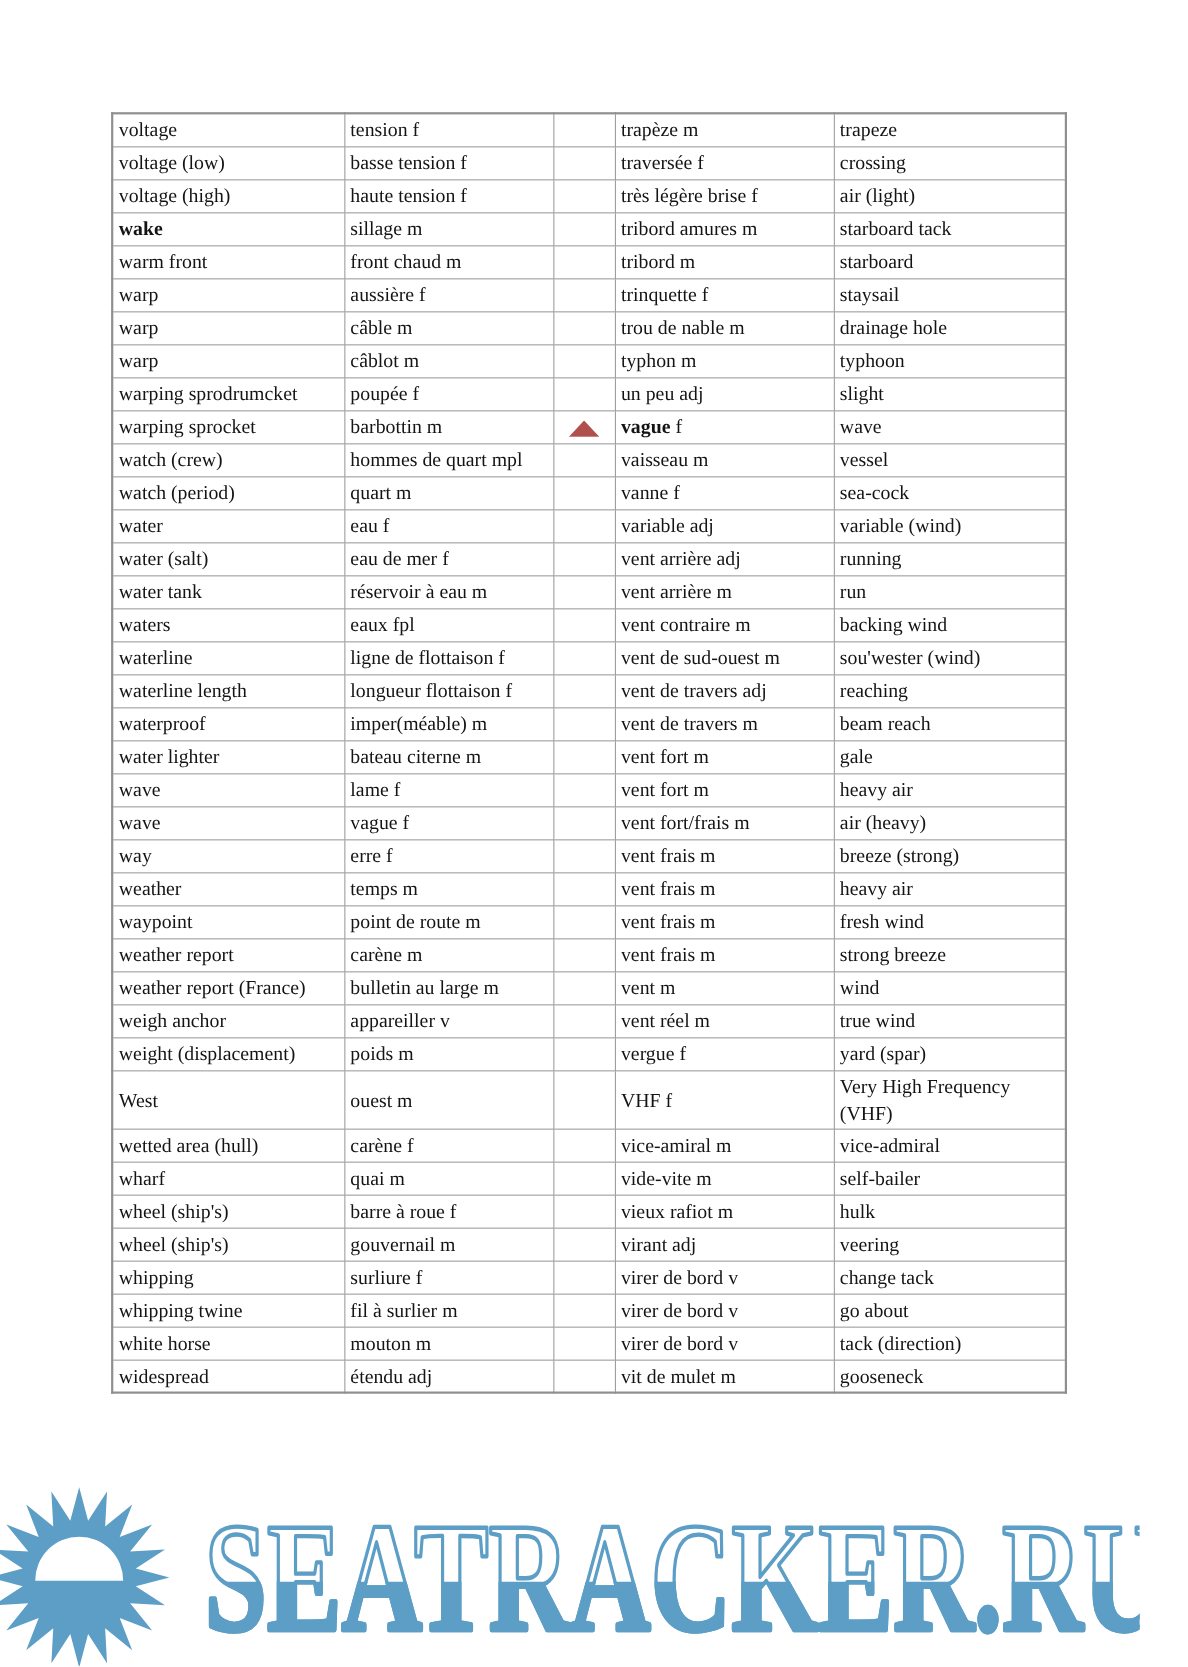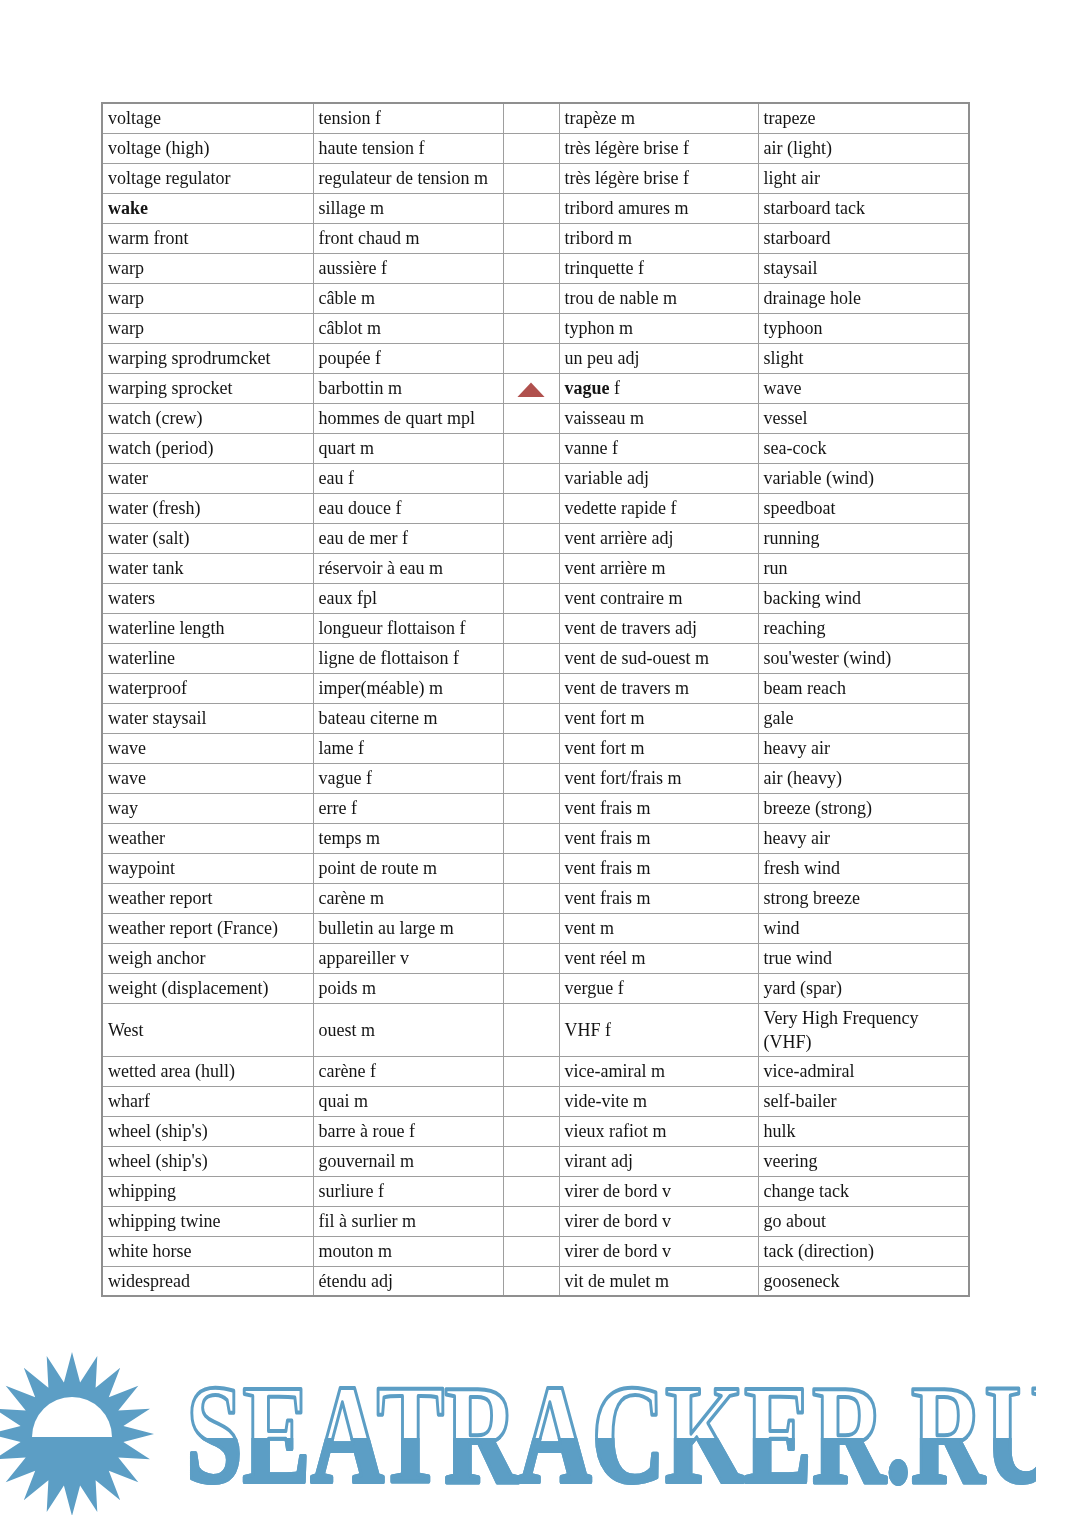--- a/index.html
+++ b/index.html
@@ -72,32 +72,32 @@
     </colgroup>
     <tbody>
         <tr>
           <td>voltage</td>
           <td>tension f</td>
           <td class="marker"></td>
           <td>trapèze m</td>
           <td>trapeze</td>
         </tr>
         <tr>
+          <td>voltage (low)</td>
+          <td>basse tension f</td>
+          <td class="marker"></td>
+          <td>traversée f</td>
+          <td>crossing</td>
+        </tr>
+        <tr>
           <td>voltage (high)</td>
           <td>haute tension f</td>
           <td class="marker"></td>
           <td>très légère brise f</td>
           <td>air (light)</td>
-        </tr>
-        <tr>
-          <td>voltage regulator</td>
-          <td>regulateur de tension m</td>
-          <td class="marker"></td>
-          <td>très légère brise f</td>
-          <td>light air</td>
         </tr>
         <tr>
           <td><b>wake</b></td>
           <td>sillage m</td>
           <td class="marker"></td>
           <td>tribord amures m</td>
           <td>starboard tack</td>
         </tr>
         <tr>
           <td>warm front</td>
@@ -156,27 +156,20 @@
           <td>sea-cock</td>
         </tr>
         <tr>
           <td>water</td>
           <td>eau f</td>
           <td class="marker"></td>
           <td>variable adj</td>
           <td>variable (wind)</td>
         </tr>
         <tr>
-          <td>water (fresh)</td>
-          <td>eau douce f</td>
-          <td class="marker"></td>
-          <td>vedette rapide f</td>
-          <td>speedboat</td>
-        </tr>
-        <tr>
           <td>water (salt)</td>
           <td>eau de mer f</td>
           <td class="marker"></td>
           <td>vent arrière adj</td>
           <td>running</td>
         </tr>
         <tr>
           <td>water tank</td>
           <td>réservoir à eau m</td>
           <td class="marker"></td>
@@ -184,42 +177,42 @@
           <td>run</td>
         </tr>
         <tr>
           <td>waters</td>
           <td>eaux fpl</td>
           <td class="marker"></td>
           <td>vent contraire m</td>
           <td>backing wind</td>
         </tr>
         <tr>
+          <td>waterline</td>
+          <td>ligne de flottaison f</td>
+          <td class="marker"></td>
+          <td>vent de sud-ouest m</td>
+          <td>sou'wester (wind)</td>
+        </tr>
+        <tr>
           <td>waterline length</td>
           <td>longueur flottaison f</td>
           <td class="marker"></td>
           <td>vent de travers adj</td>
           <td>reaching</td>
         </tr>
         <tr>
-          <td>waterline</td>
-          <td>ligne de flottaison f</td>
-          <td class="marker"></td>
-          <td>vent de sud-ouest m</td>
-          <td>sou'wester (wind)</td>
-        </tr>
-        <tr>
           <td>waterproof</td>
           <td>imper(méable) m</td>
           <td class="marker"></td>
           <td>vent de travers m</td>
           <td>beam reach</td>
         </tr>
         <tr>
-          <td>water staysail</td>
+          <td>water lighter</td>
           <td>bateau citerne m</td>
           <td class="marker"></td>
           <td>vent fort m</td>
           <td>gale</td>
         </tr>
         <tr>
           <td>wave</td>
           <td>lame f</td>
           <td class="marker"></td>
           <td>vent fort m</td>

